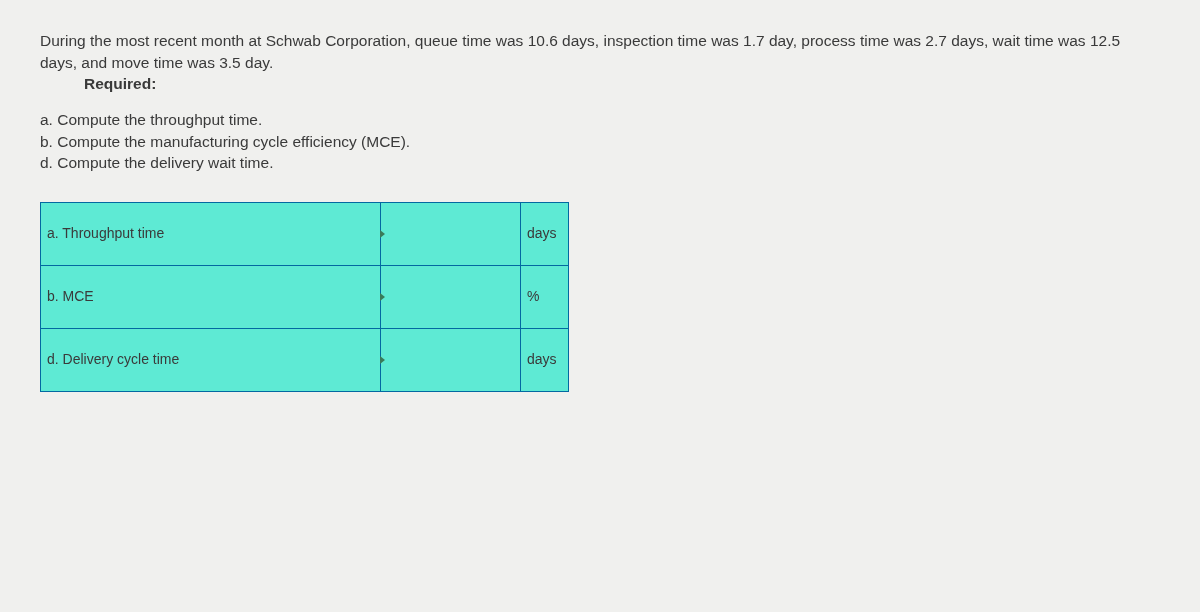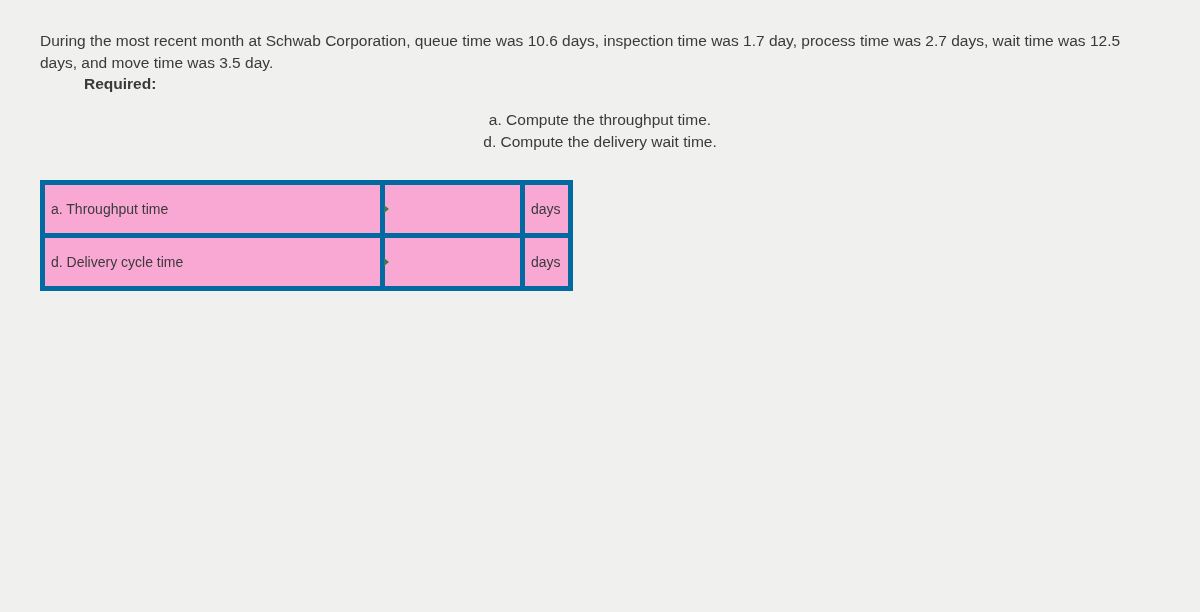--- a/index.html
+++ b/index.html
@@ -20,31 +20,30 @@
     .required-label {
       font-weight: bold;
       margin-bottom: 14px;
       margin-left: 44px;
     }
     .questions {
       margin-bottom: 28px;
     }
     .question-line {
       display: block;
-      text-align: center;
     }
     table.answer-table {
       border-collapse: collapse;
       font-size: 14px;
     }
     table.answer-table td {
-      border: 5px solid #0369a1;
-      padding: 13px 6px;
+      border: 1px solid #0369a1;
+      padding: 20px 6px;
       vertical-align: middle;
-      background: #f9a8d4;
+      background: #5eead4;
     }
     .label-cell {
       width: 340px;
     }
     .input-cell {
       width: 140px;
       position: relative;
       padding: 0;
     }
     .input-cell input {
@@ -73,34 +72,43 @@
   </style>
 </head>
 <body>
 
 <div class="problem-text">During the most recent month at Schwab Corporation, queue time was 10.6 days, inspection time was 1.7 day, process time was 2.7 days, wait time was 12.5 days, and move time was 3.5 day.</div>
 
 <div class="required-label">Required:</div>
 
 <div class="questions">
   <span class="question-line">a. Compute the throughput time.</span>
+  <span class="question-line">b. Compute the manufacturing cycle efficiency (MCE).</span>
   <span class="question-line">d. Compute the delivery wait time.</span>
 </div>
 
 <table class="answer-table">
   <tbody>
       <tr>
     <td class="label-cell">a. Throughput time</td>
     <td class="input-cell">
       <span class="marker"></span>
       <input type="text" value="" style="">
     </td>
     <td class="unit-cell">days</td>
   </tr>
   <tr>
+    <td class="label-cell">b. MCE</td>
+    <td class="input-cell">
+      <span class="marker"></span>
+      <input type="text" value="" style="">
+    </td>
+    <td class="unit-cell">%</td>
+  </tr>
+  <tr>
     <td class="label-cell">d. Delivery cycle time</td>
     <td class="input-cell">
       <span class="marker"></span>
       <input type="text" value="" style="">
     </td>
     <td class="unit-cell">days</td>
   </tr>
 </tbody>
   </table>
 

